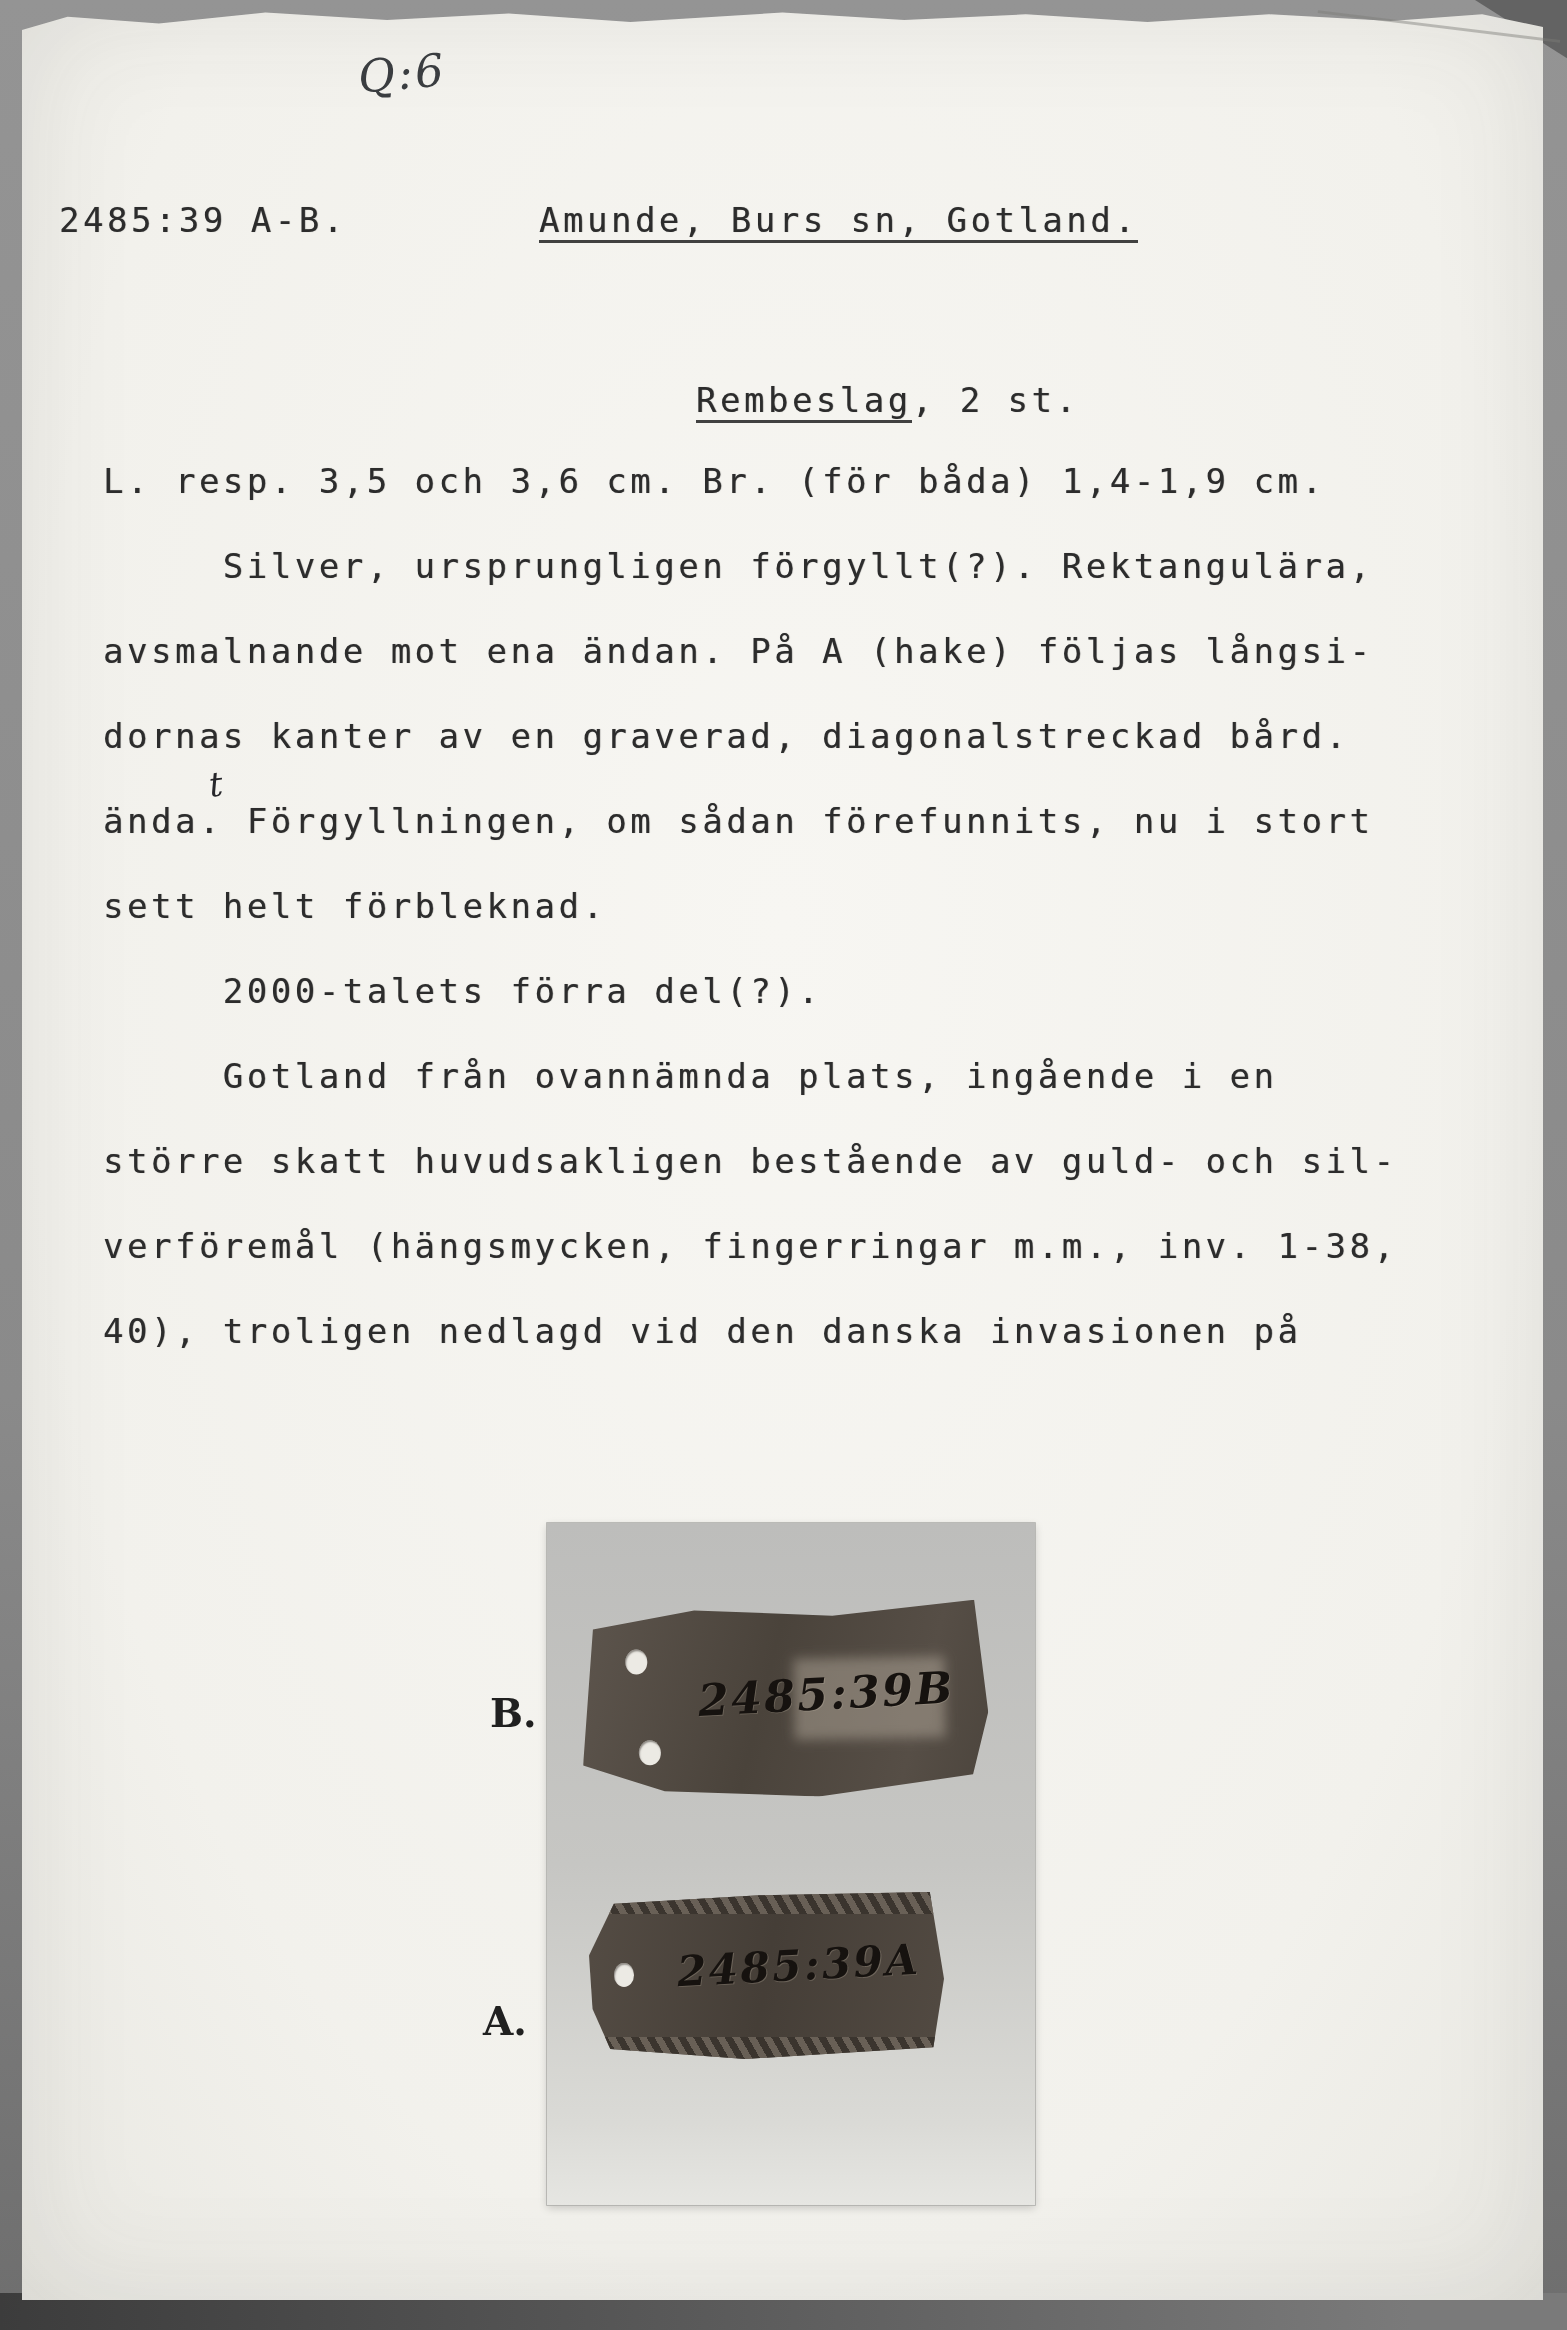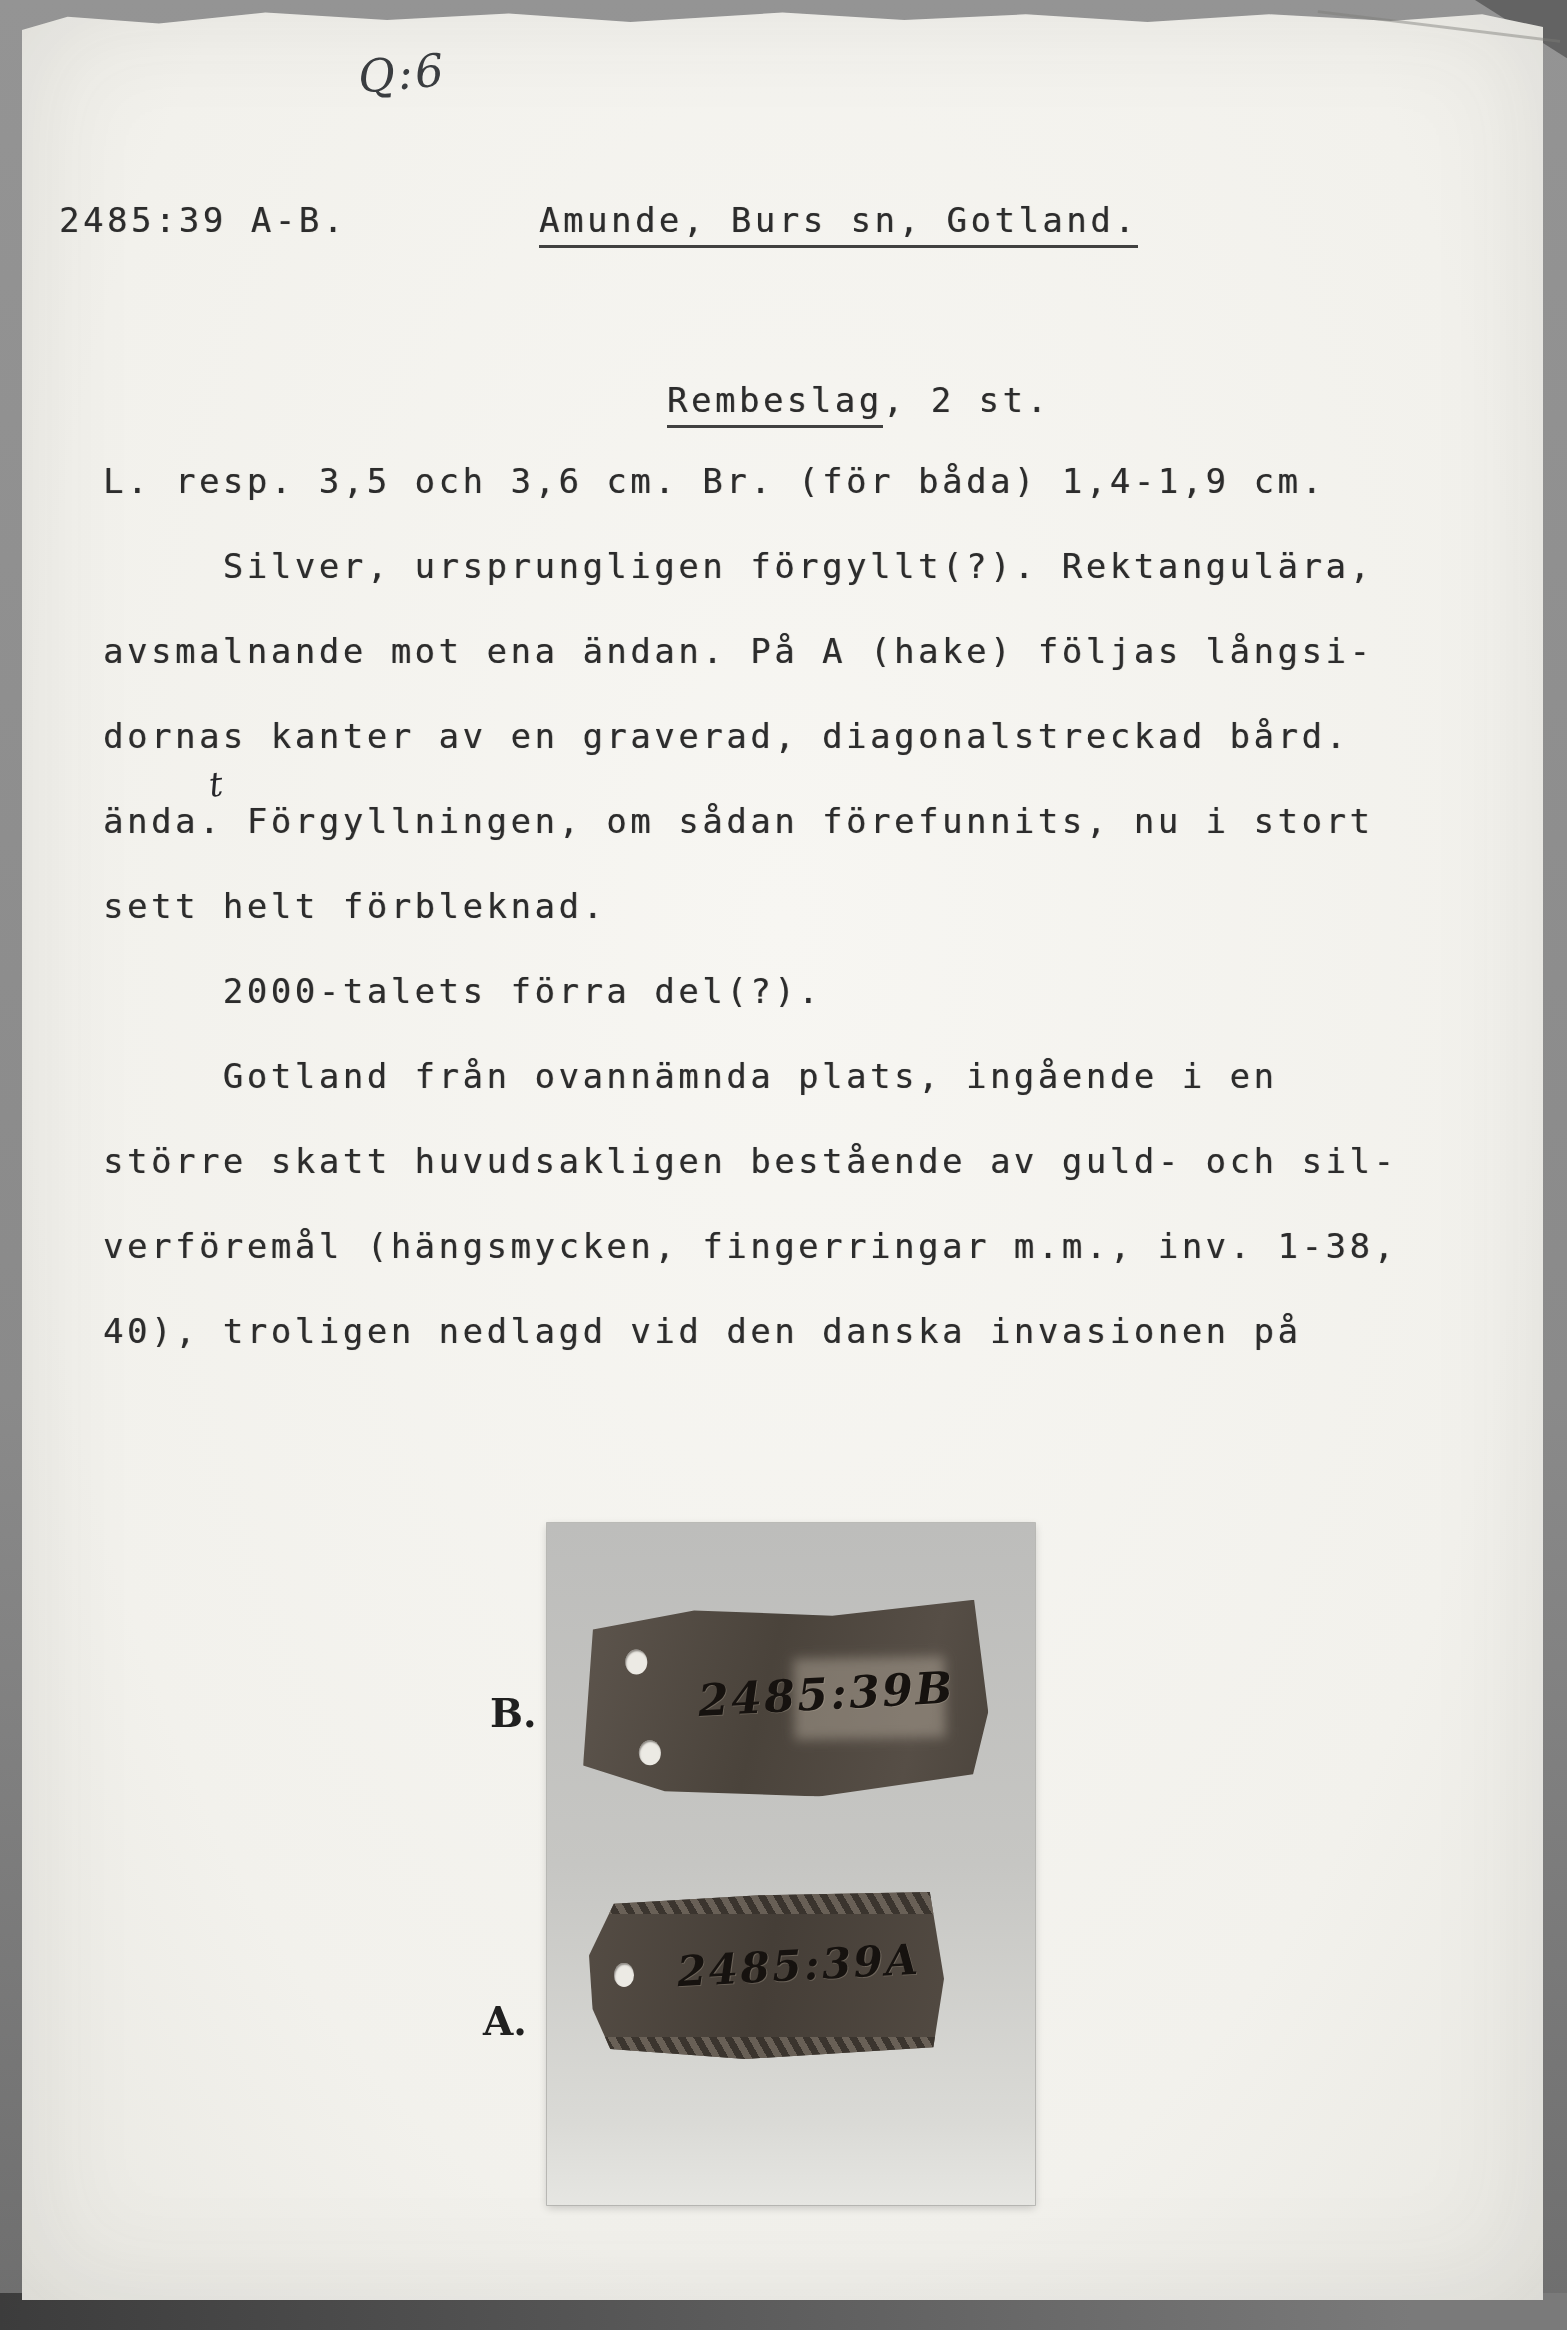--- a/index.html
+++ b/index.html
@@ -37,34 +37,34 @@
 
   .typewriter {
     position: absolute;
     font-family: "DejaVu Sans Mono", monospace;
     font-size: 34px;
     letter-spacing: 3.5px;
     color: #2c2c2c;
     text-shadow: 0.5px 0.3px 0.7px rgba(25,25,25,0.45);
     white-space: pre;
   }
-  .u { border-bottom: 3.4px solid rgba(40,40,40,0.88); padding-bottom: 5px; }
+  .u { border-bottom: 3.4px solid rgba(40,40,40,0.88); }
 
   .handwritten {
     position: absolute;
     font-family: "DejaVu Serif", serif;
     font-style: italic;
     color: #3a3d40;
   }
   .hw-top { left: 358px; top: 47px; font-size: 45px; transform: rotate(-5deg); letter-spacing: 2.5px; }
   .hw-correction { left: 209px; top: 764px; font-size: 34px; color: #26262a; transform: rotate(-6deg); }
 
   .inv-no { left: 59px; top: 200px; }
   .location { left: 539px; top: 200px; }
-  .doc-title { left: 667px; top: 380px; }
+  .doc-title { left: 696px; top: 380px; }
 
   .body-text { position: absolute; left: 103px; top: 461px; }
   .body-line {
     height: 85px;
     font-family: "DejaVu Sans Mono", monospace;
     font-size: 34px;
     letter-spacing: 3.5px;
     color: #2c2c2c;
     text-shadow: 0.5px 0.3px 0.7px rgba(25,25,25,0.45);
     white-space: pre;

